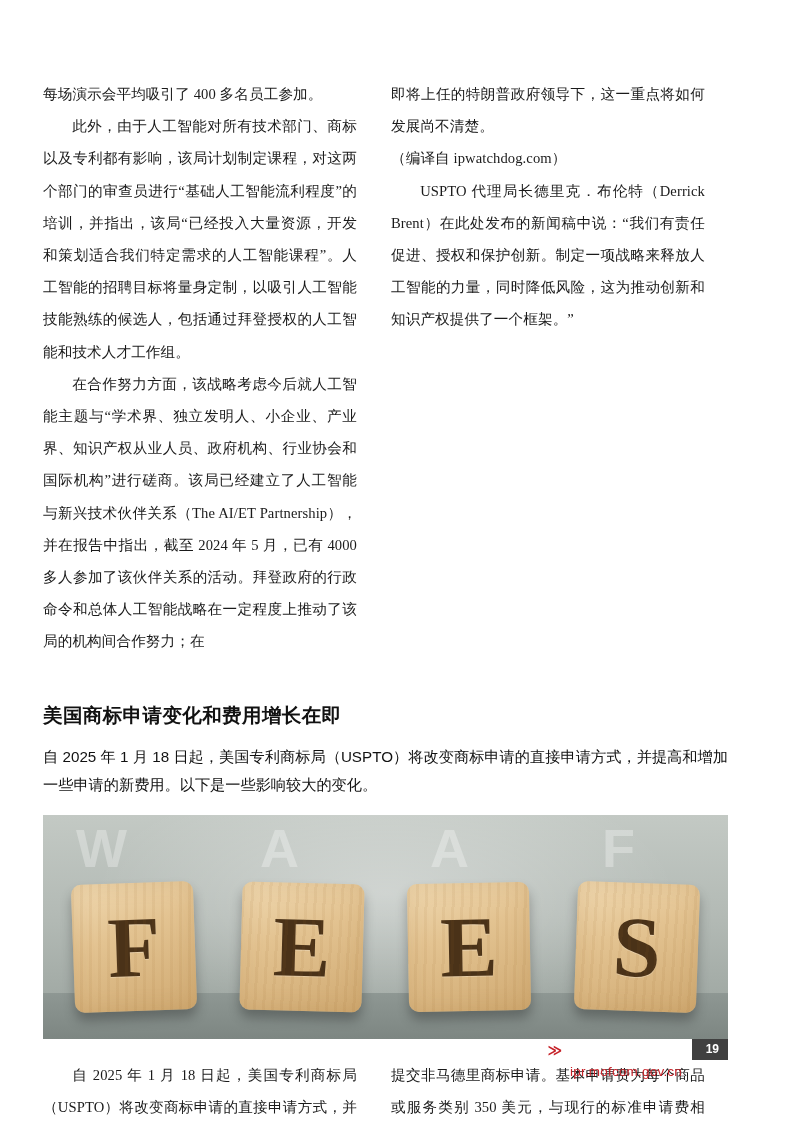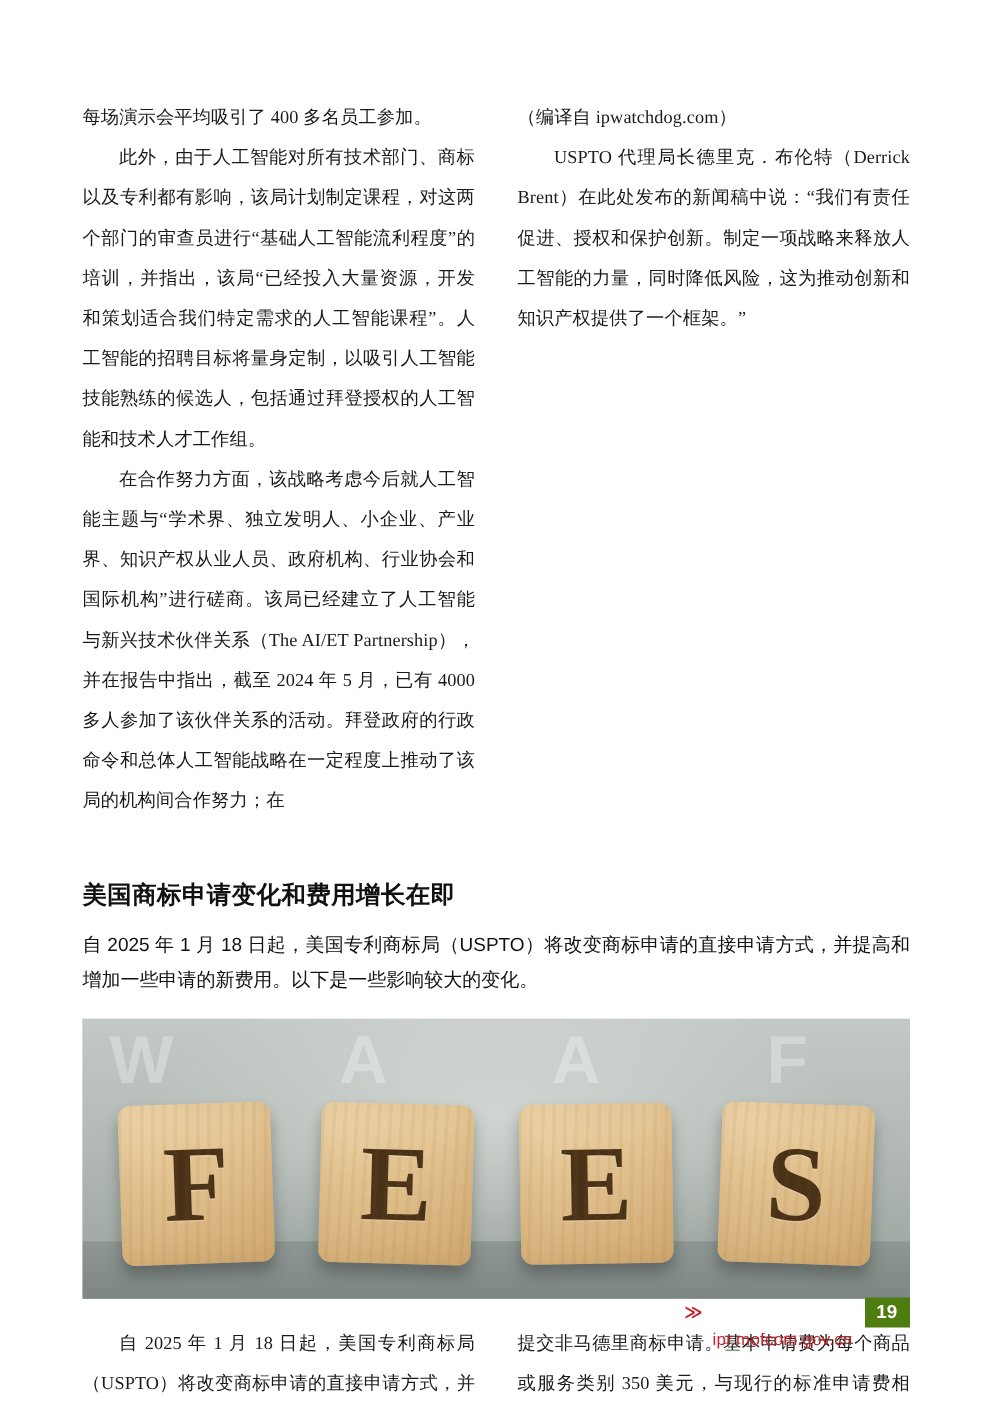--- a/index.html
+++ b/index.html
@@ -14,21 +14,21 @@
     color: #1a1a1a;
     position: relative;
     overflow: hidden;
   }
   .page {
     position: absolute;
     left: 0; top: 0;
     width: 794px;
     height: 1123px;
     box-sizing: border-box;
-    padding: 78px 66px 60px 66px;
+    padding: 78px 66px 60px 43px;
   }
   
   .two-col {
     display: flex;
     gap: 34px;
     align-items: flex-start;
   }
   .col {
     width: 314px;
     box-sizing: border-box;
@@ -170,43 +170,44 @@
   }
   .footer .url {
     font-family: "Liberation Sans", "DejaVu Sans", sans-serif;
     font-size: 13.5px;
     color: #c62128;
     letter-spacing: 0.2px;
     margin-top: 44px;
   }
   .footer .pagenum {
     font-family: "Liberation Sans", "DejaVu Sans", sans-serif;
-    background: #4d7c0f;
+    background: #404040;
     color: #ffffff;
-    font-size: 15px;
+    font-size: 12px;
     font-weight: bold;
     padding: 3px 9px 4px 9px;
     min-width: 18px;
-    text-align: left;
+    text-align: right;
   }
 </style>
 </head>
 <body>
 
 <div class="page">
 
   <div class="two-col">
 
     <div class="col">
       <p class="body">每场演示会平均吸引了 400 多名员工参加。</p>
       <p class="body indent">此外，由于人工智能对所有技术部门、商标以及专利都有影响，该局计划制定课程，对这两个部门的审查员进行“基础人工智能流利程度”的培训，并指出，该局“已经投入大量资源，开发和策划适合我们特定需求的人工智能课程”。人工智能的招聘目标将量身定制，以吸引人工智能技能熟练的候选人，包括通过拜登授权的人工智能和技术人才工作组。</p>
       <p class="body indent">在合作努力方面，该战略考虑今后就人工智能主题与“学术界、独立发明人、小企业、产业界、知识产权从业人员、政府机构、行业协会和国际机构”进行磋商。该局已经建立了人工智能与新兴技术伙伴关系（The AI/ET Partnership），并在报告中指出，截至 2024 年 5 月，已有 4000 多人参加了该伙伴关系的活动。拜登政府的行政命令和总体人工智能战略在一定程度上推动了该局的机构间合作努力；在</p>
     </div>
 
     <div class="col">
+      <p class="body">即将上任的特朗普政府领导下，这一重点将如何发展尚不清楚。</p>
       <p class="body source-line">（编译自 ipwatchdog.com）</p>
       <p class="body indent">USPTO 代理局长德里克．布伦特（Derrick Brent）在此处发布的新闻稿中说：“我们有责任促进、授权和保护创新。制定一项战略来释放人工智能的力量，同时降低风险，这为推动创新和知识产权提供了一个框架。”</p>
     </div>
 
   </div>
 
   <div class="section">
     <h2 class="section-title">美国商标申请变化和费用增长在即</h2>
     <p class="section-lead">自 2025 年 1 月 18 日起，美国专利商标局（USPTO）将改变商标申请的直接申请方式，并提高和增加一些申请的新费用。以下是一些影响较大的变化。</p>
 

